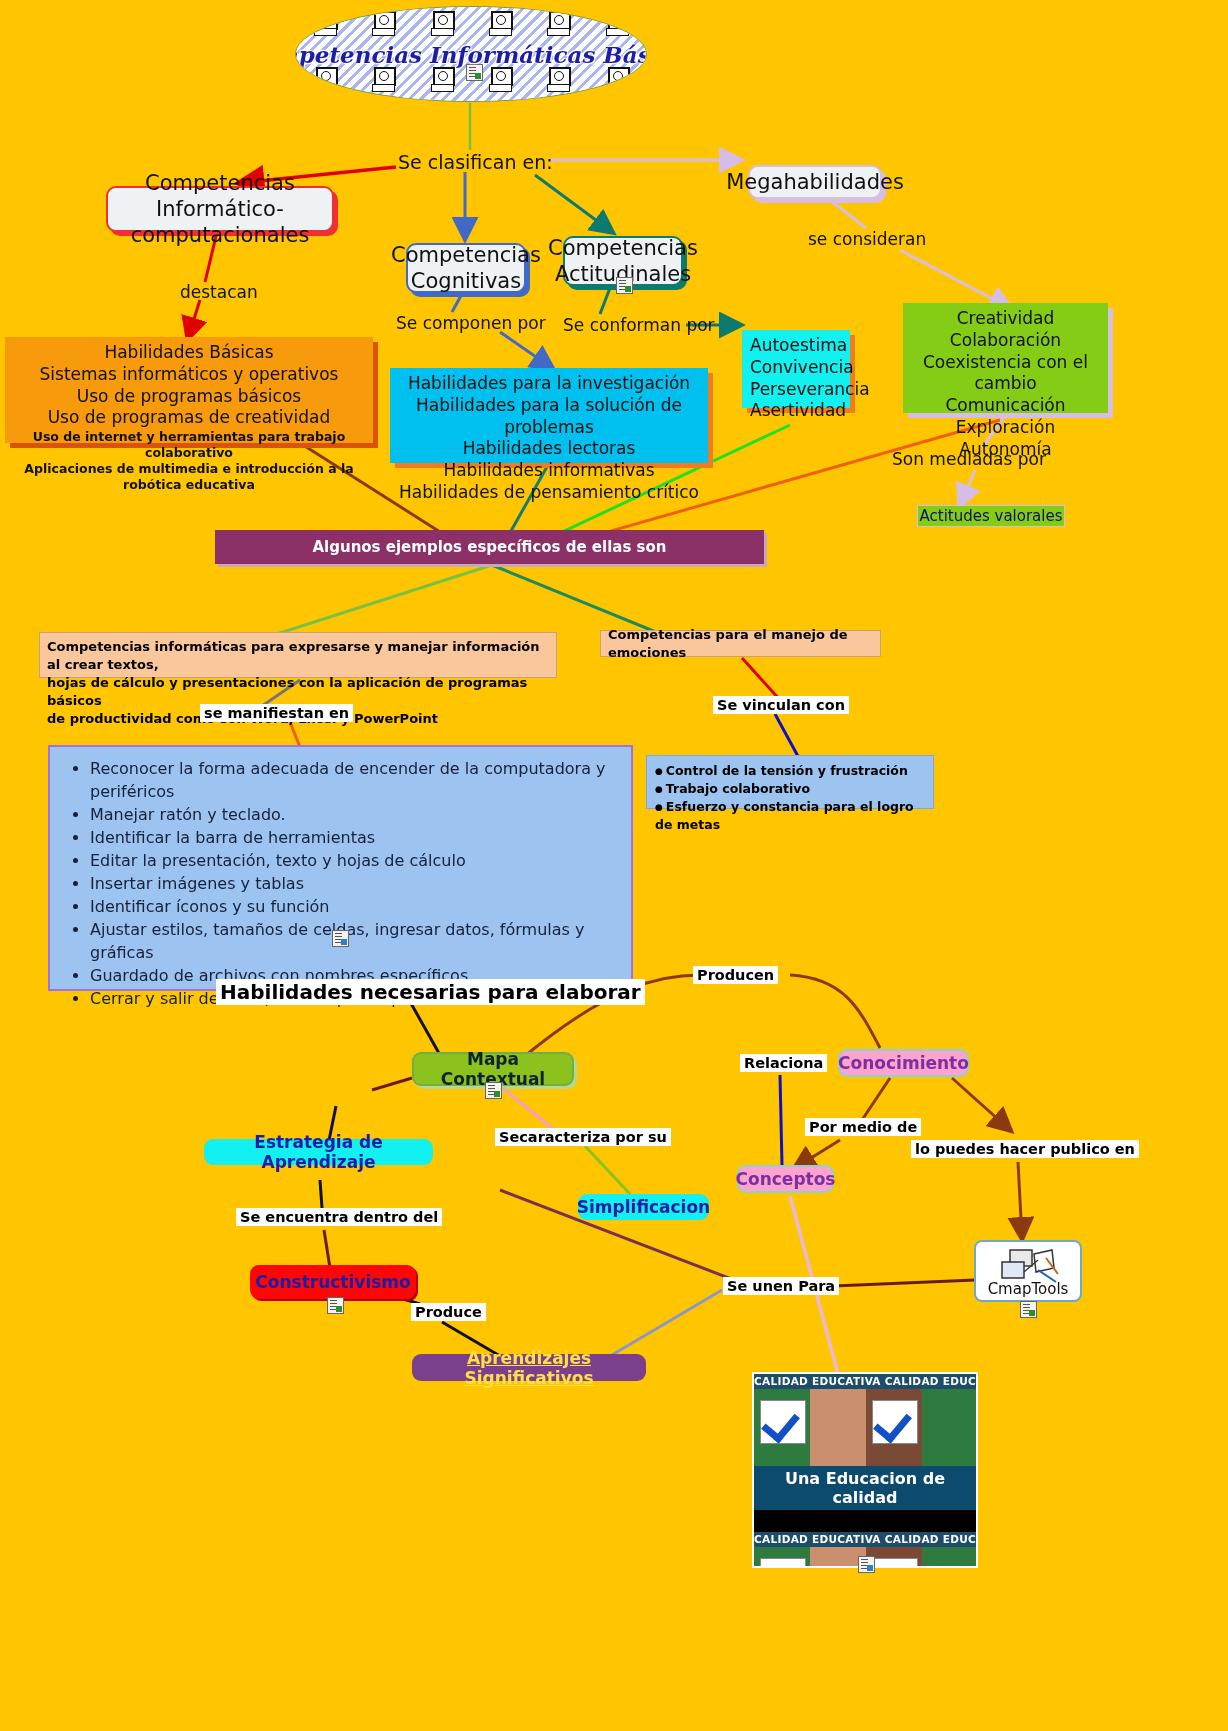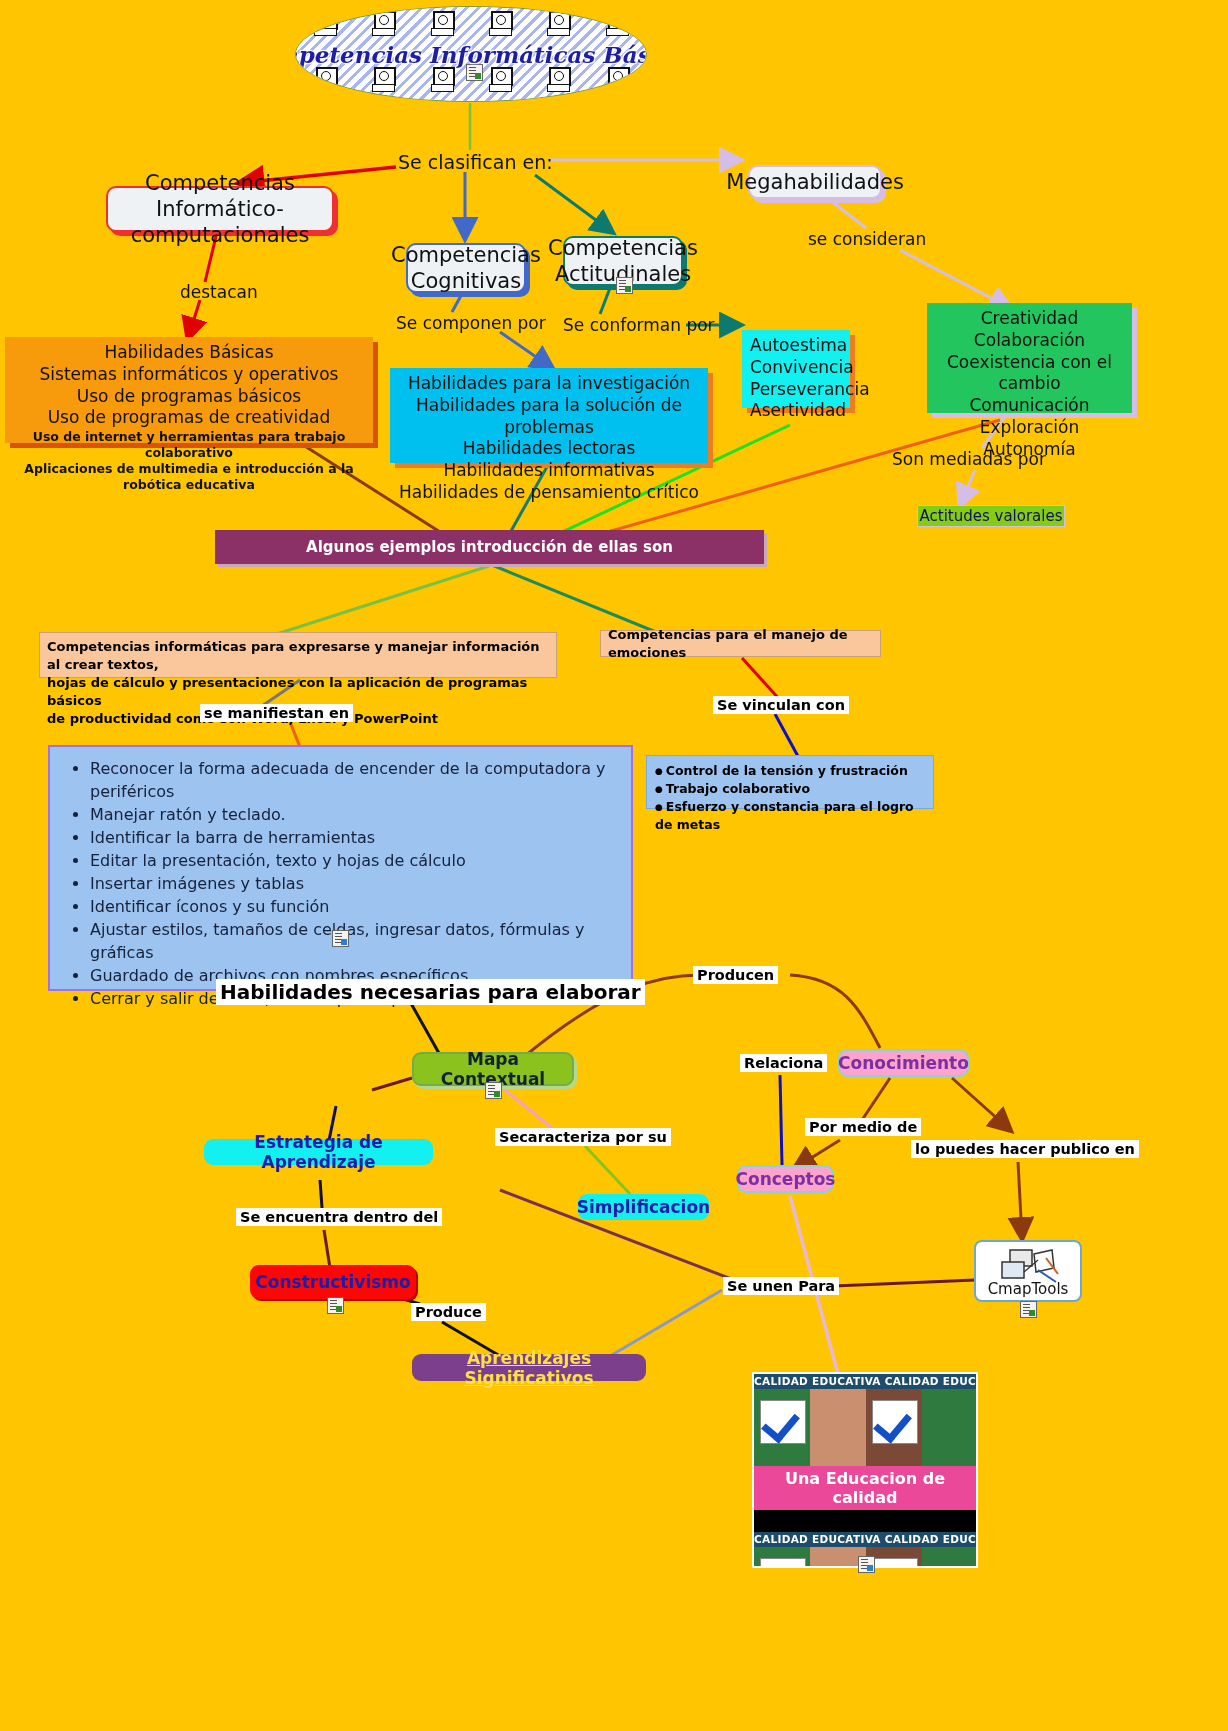--- a/index.html
+++ b/index.html
@@ -63,21 +63,21 @@
   .rbox.lilac{border:2px solid #d6bde6;box-shadow:4px 4px 0 #d6bde6;}
 
   
   .fbox{
     text-align:center;line-height:1.28;color:#111;font-size:17px;
     padding:5px 8px;box-sizing:border-box;
   }
   .fbox.orange{background:#F79A0C;box-shadow:5px 5px 0 #d9540a;}
   .fbox.cyanblue{background:#00C0F0;box-shadow:5px 5px 0 #f07c20;}
   .fbox.cyan{background:#12F0F0;box-shadow:5px 5px 0 #f07c20;}
-  .fbox.pink{background:#22c55e;box-shadow:5px 5px 0 #d6bde6;margin-left:24px;}
+  .fbox.pink{background:#84cc16;box-shadow:5px 5px 0 #d6bde6;}
 
   .fbox .tiny{font-size:12.5px;font-weight:bold;}
 
   
   .linklabel{
     position:absolute;background:#fff;color:#000;
     font-weight:bold;font-size:14.5px;
     padding:1px 4px;white-space:nowrap;
   }
 
@@ -136,21 +136,21 @@
   .strip{position:relative;height:92px;overflow:hidden;background:#2a6f3a;}
   .strip .cap{
     position:absolute;top:0;left:0;right:0;height:15px;background:#1d4d6b;color:#fff;
     font-size:10.5px;font-weight:bold;letter-spacing:.3px;line-height:15px;white-space:nowrap;overflow:hidden;
   }
   .strip .faces{position:absolute;top:15px;left:0;right:0;bottom:0;
      background:repeating-linear-gradient(90deg,#2f7a3e 0 56px,#c98f6e 56px 112px,#7a4a36 112px 168px);}
   .strip .check{position:absolute;top:26px;width:44px;height:42px;background:#fff;border:1px solid #888;}
   .strip .check:after{content:"";position:absolute;left:8px;top:6px;width:16px;height:26px;border-right:7px solid #1350c8;border-bottom:7px solid #1350c8;transform:rotate(40deg);}
   .collage .headline{
-    background:#ec4899;color:#fff;font-weight:bold;font-size:16px;text-align:center;padding:3px 0;
+    background:#0c4a6e;color:#fff;font-weight:bold;font-size:16px;text-align:center;padding:3px 0;
     position:relative;z-index:3;
   }
   .collage .blackbar{background:#000;height:22px;}
 
   
   .resicon{
     position:absolute;width:15px;height:15px;background:#f4f3ef;border:1px solid #666;
     display:block;
   }
   .resicon:before{
@@ -382,21 +382,21 @@
     <div>Comunicación</div>
     <div>Exploración</div>
     <div>Autonomía</div>
   </div>
 
   <div class="node" style="left:917px;top:505px;width:148px;height:22px;background:#84cc16;border:1px solid #d6bde6;display:flex;align-items:center;justify-content:center;">
     <span style="font-size:15px;color:#101060;">Actitudes valorales</span>
   </div>
 
   <div class="node banner" style="left:215px;top:530px;width:549px;height:34px;">
-    <span>Algunos ejemplos introducción de ellas son</span>
+    <span>Algunos ejemplos específicos de ellas son</span>
   </div>
 
   <div class="node peach" style="left:39px;top:632px;width:518px;height:46px;text-align:left;">
     <div>Competencias informáticas para expresarse y manejar información al crear textos,</div>
     <div>hojas de cálculo y  presentaciones con la aplicación de programas básicos</div>
     <div>de productividad como son Word,  Excel  y PowerPoint</div>
   </div>
 
   <div class="node peach" style="left:600px;top:630px;width:281px;height:27px;display:flex;align-items:center;">
     <span>Competencias para el manejo de emociones</span>

